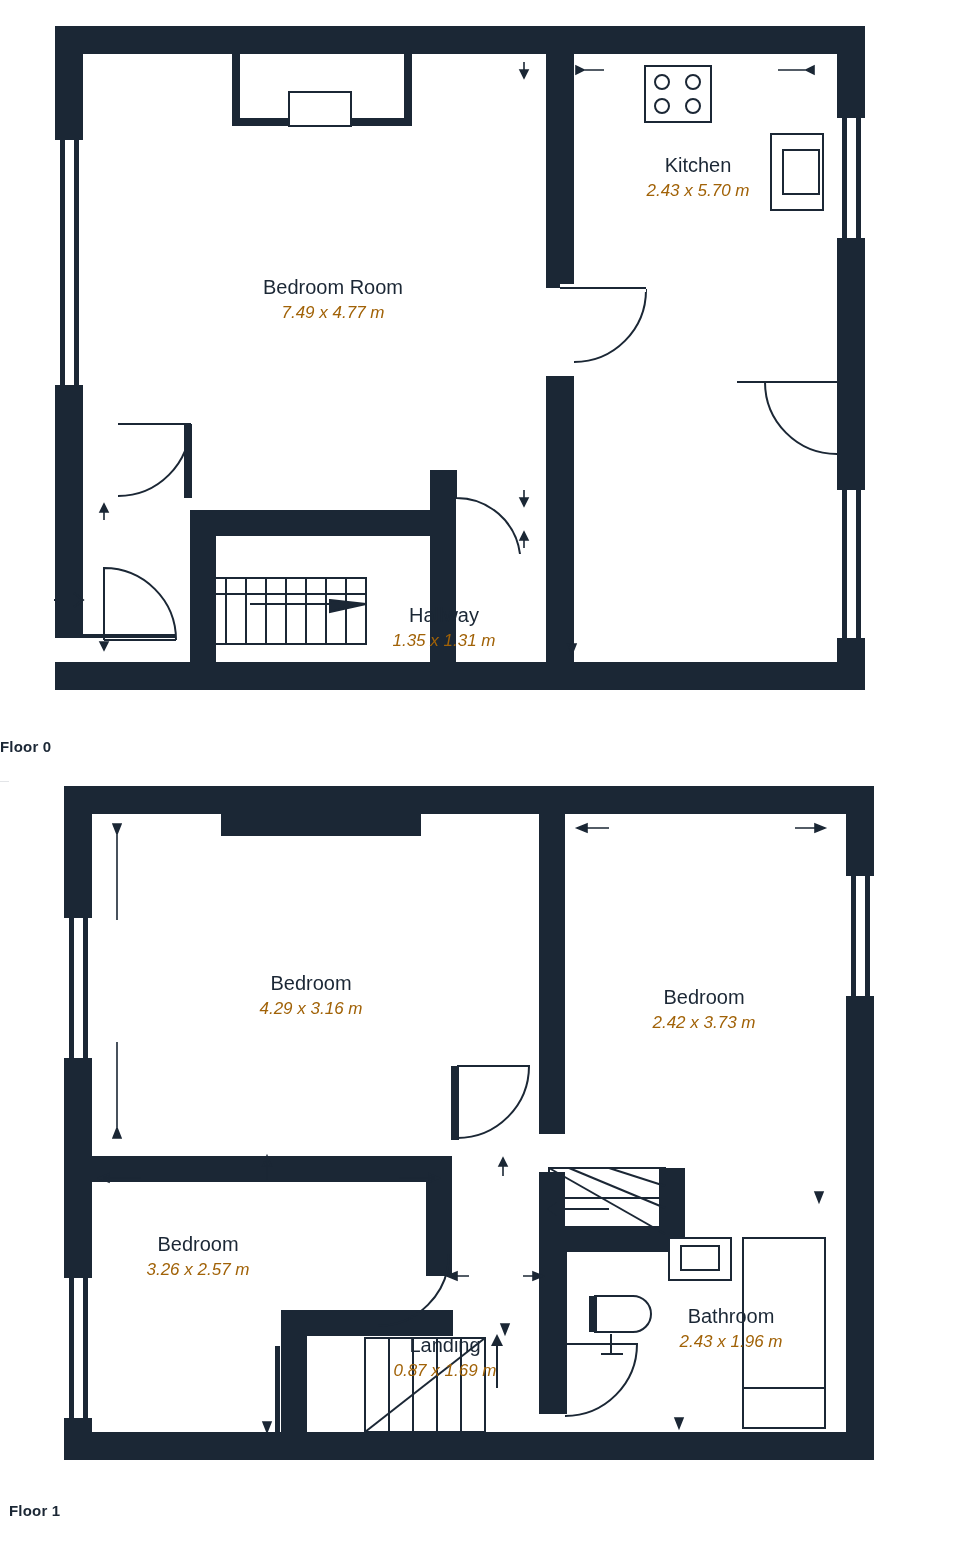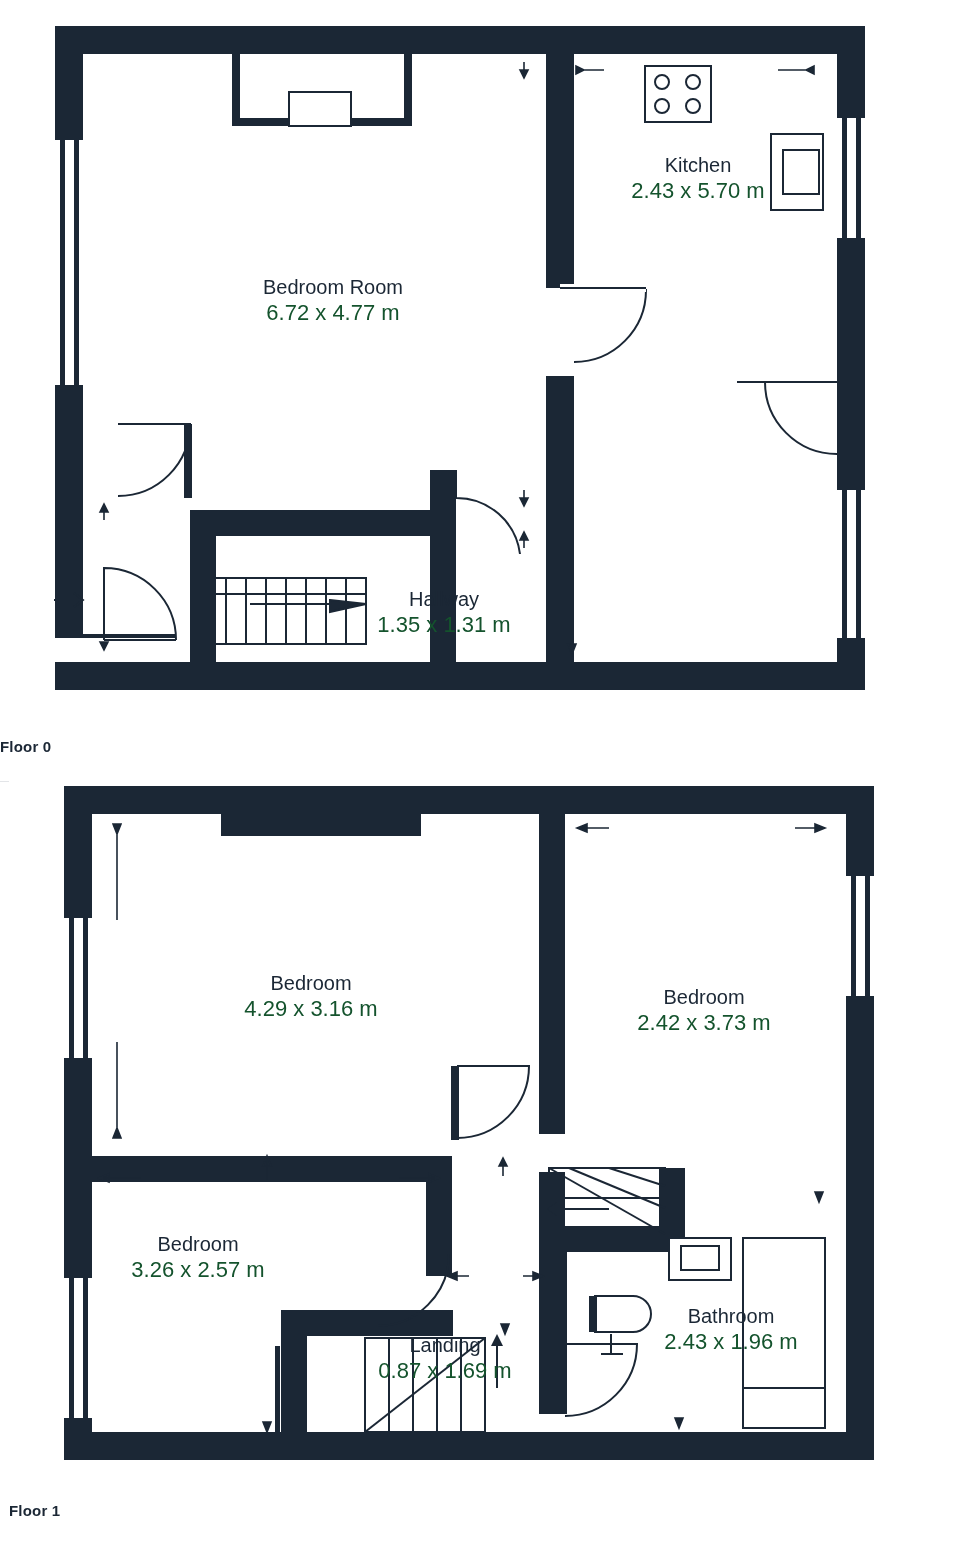--- a/index.html
+++ b/index.html
@@ -57,24 +57,25 @@
     white-space: nowrap;
     transform: translateX(-50%);
   }
   .room-name {
     font-size: 20px;
     font-weight: normal;
     color: #1b2735;
     line-height: 26px;
   }
   .room-dims {
-    font-size: 22px;
+    font-size: 17px;
     font-weight: normal;
-    color: #14532d;
+    color: #a16207;
     line-height: 26px;
+    font-style: italic;
   }
 </style>
 </head>
 <body>
 
 <div id="page">
 
   <div class="floor-panel" id="floor0-panel">
 
     <svg class="plan-svg" width="960" height="782" viewBox="0 0 960 782">
@@ -174,27 +175,27 @@
           <path d="M524 548 l0 -14 M520 540 l4 -8 l4 8 Z"></path>
           <path d="M100 512 l4 -8 l4 8 Z M104 504 l0 16"></path>
           <path d="M100 642 l4 8 l4 -8 Z"></path>
           <path d="M568 644 l4 10 l4 -10 Z"></path>
         </g>
       </g>
     </svg>
 
     <div class="room-label" style="left:333px; top:274px;">
       <div class="room-name">Bedroom Room</div>
-      <div class="room-dims">6.72 x 4.77 m</div>
+      <div class="room-dims">7.49 x 4.77 m</div>
     </div>
     <div class="room-label" style="left:698px; top:152px;">
       <div class="room-name">Kitchen</div>
       <div class="room-dims">2.43 x 5.70 m</div>
     </div>
-    <div class="room-label" style="left:444px; top:586px;">
+    <div class="room-label" style="left:444px; top:602px;">
       <div class="room-name">Hallway</div>
       <div class="room-dims">1.35 x 1.31 m</div>
     </div>
 
     <div class="floor-caption" id="floor0-caption">Floor 0</div>
   </div>
 
   <div class="panel-divider"></div>
 
   <div class="floor-panel" id="floor1-panel">

